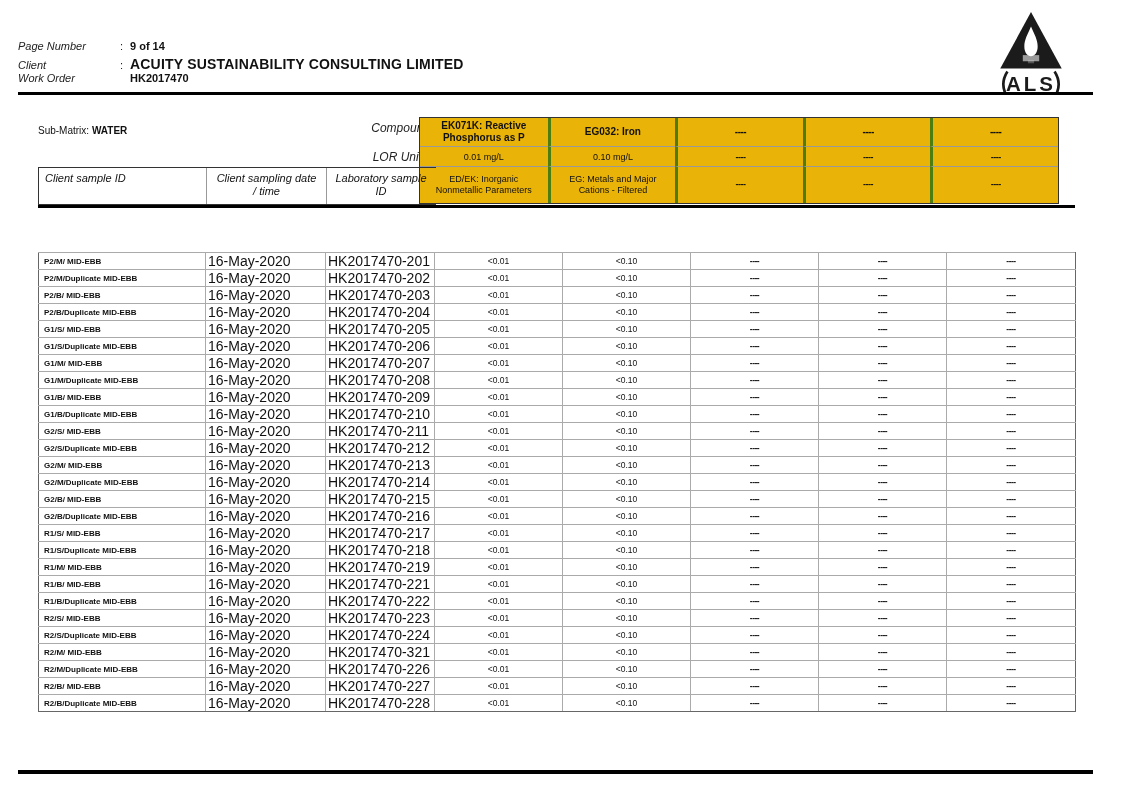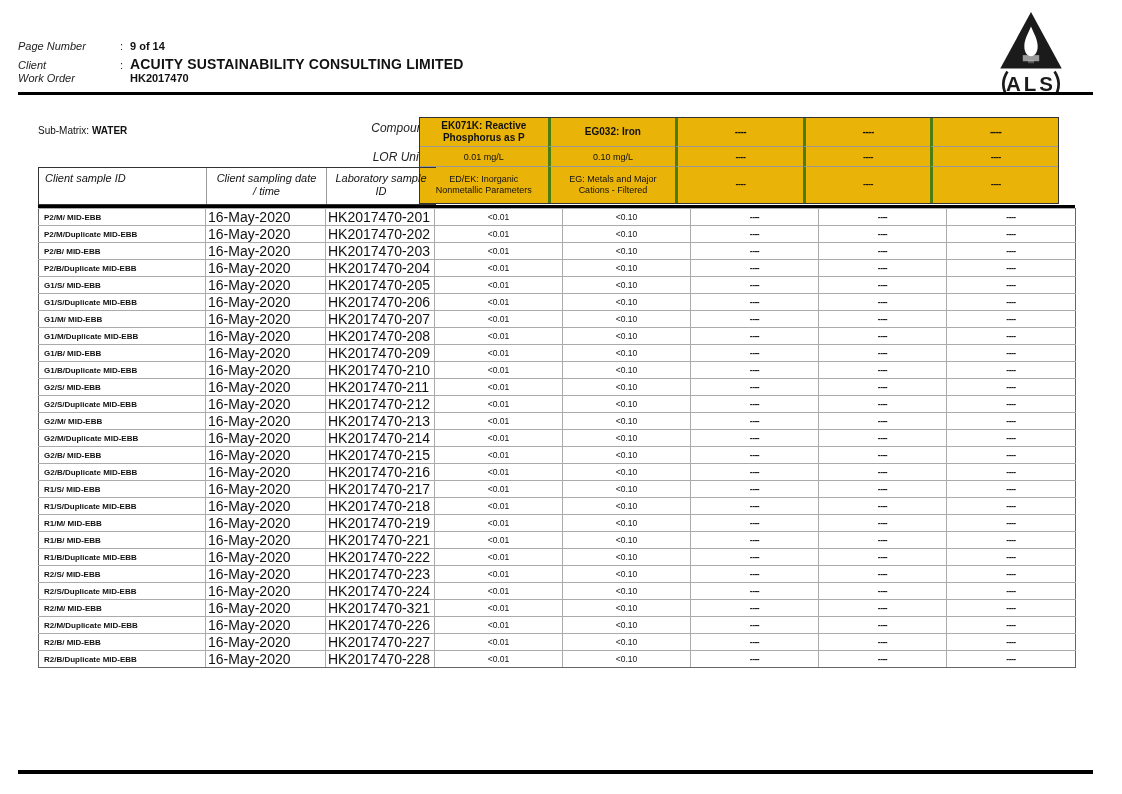--- a/index.html
+++ b/index.html
@@ -64,21 +64,21 @@
     font-style: italic; font-size: 11px; line-height: 13px;
     display: flex; flex-direction: column; align-items: center;
     padding-top: 4px; 
   }
   .colhdr-cell:first-child { border-left: none; align-items: flex-start; padding-left: 6px; }
 
   .hdr-thick-line { position: absolute; left: 38px; top: 205px; width: 1037px; height: 3px; background: #000; }
 
   
   .data-table-wrap { position: absolute; left: 38px; top: 208px; width: 1037px; }
-  table.samples { border-collapse: collapse; table-layout: fixed; width: 1037px; }
+  table.samples { border-collapse: collapse; table-layout: fixed; width: 1037px; margin-top: 44px; }
   table.samples td {
     border: 1px solid #aaa;
     height: 15.8px; padding: 0 2px;
     white-space: nowrap; overflow: hidden;
     vertical-align: middle;
   }
   table.samples tr td:first-child { border-left: 1px solid #666; }
   table.samples tr td:last-child  { border-right: 1px solid #666; }
   table.samples tr:last-child td  { border-bottom: 1px solid #666; }
   .c-id  { font-weight: bold; font-size: 8px; padding-left: 5px !important; }

